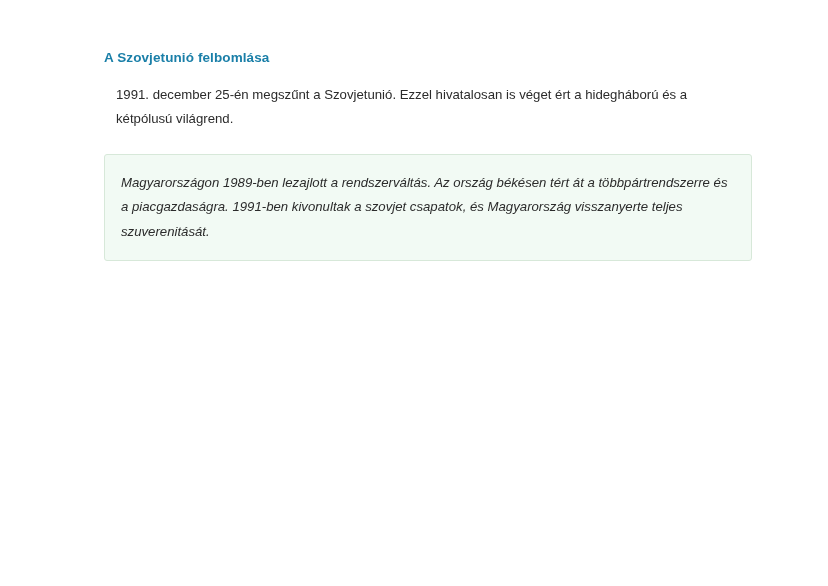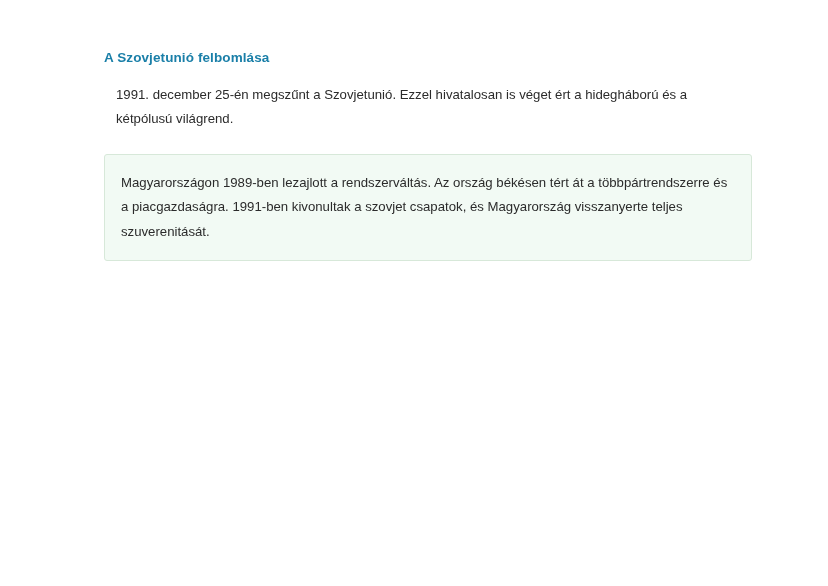--- a/index.html
+++ b/index.html
@@ -40,20 +40,21 @@
     margin: 0 0 22px 12px;
     max-width: 576px;
   }
   .callout {
     box-sizing: border-box;
     border: 1px solid #d7e8d9;
     background: #f2faf4;
     border-radius: 3px;
     padding: 16px 16px 16px 16px;
     width: 648px;
+    font-style: italic;
   }
   .callout-text {
     font-size: 13.2px;
     line-height: 1.85;
     color: #2b2b2b;
     margin: 0;
   }
 </style>
 </head>
 <body>

